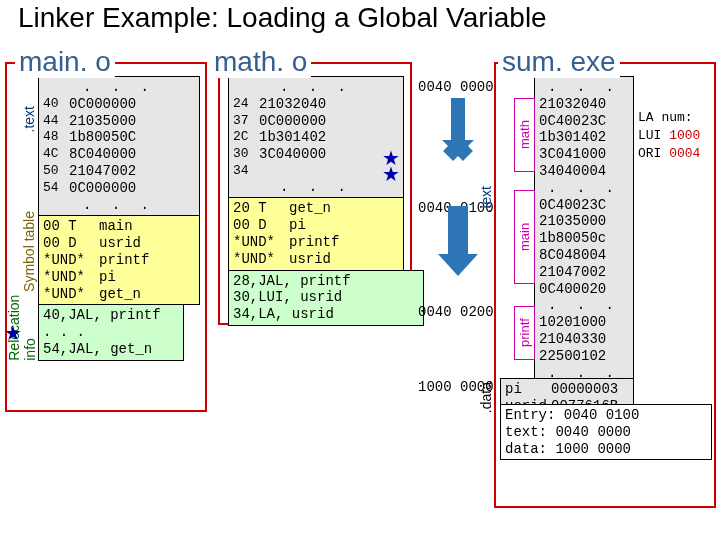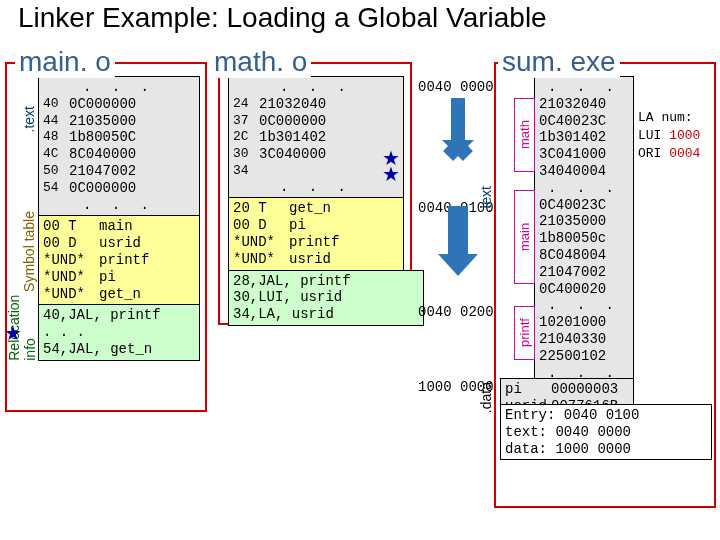--- a/index.html
+++ b/index.html
@@ -60,21 +60,21 @@
   </div>
   <div class="box yellow" style="width:162px; margin-left:30px; margin-top:-1px;">
     <div id="main-sym-rows">
         <div class="sym-row"><span class="sym-a">00 T</span><span>main</span></div>
         <div class="sym-row"><span class="sym-a">00 D</span><span>usrid</span></div>
         <div class="sym-row"><span class="sym-a">*UND*</span><span>printf</span></div>
         <div class="sym-row"><span class="sym-a">*UND*</span><span>pi</span></div>
         <div class="sym-row"><span class="sym-a">*UND*</span><span>get_n</span></div>
       </div>
   </div>
-  <div class="box green" style="width:162px; margin-left:30px; margin-top:-1px;">
+  <div class="box green" style="width:146px; margin-left:30px; margin-top:-1px;">
     <div id="main-reloc-rows">
         <div>40,JAL, printf</div>
         <div>. . .</div>
         <div>54,JAL, get_n</div>
       </div>
   </div>
   <div class="v-label" style="color:#003d7a; left:13px; top:30px;">.text</div>
   <div class="v-label" style="color:#806000; left:13px; top:135px;">Symbol table</div>
   <div class="v-label" style="color:#006400; left:-2px; top:202px;">Relocation info</div>
 </div>

